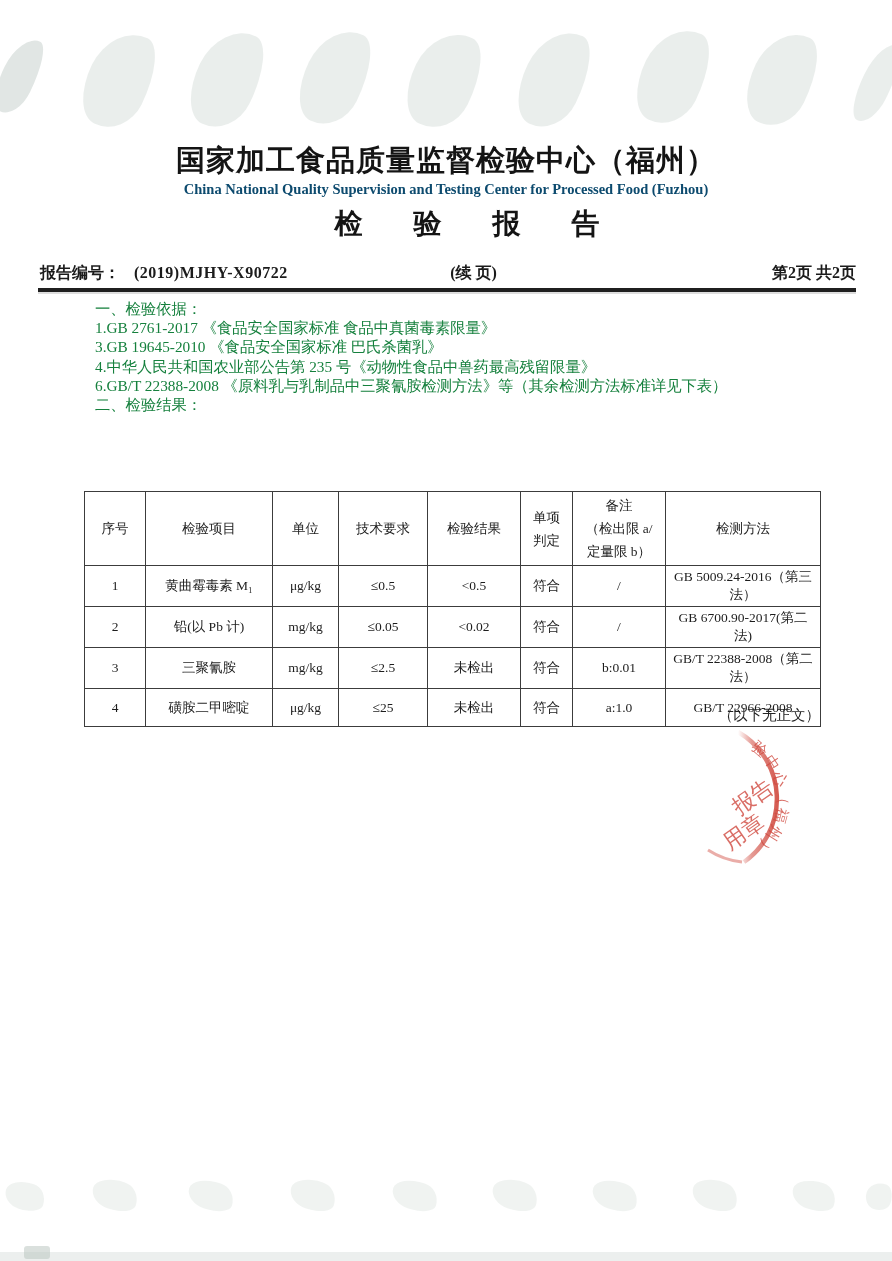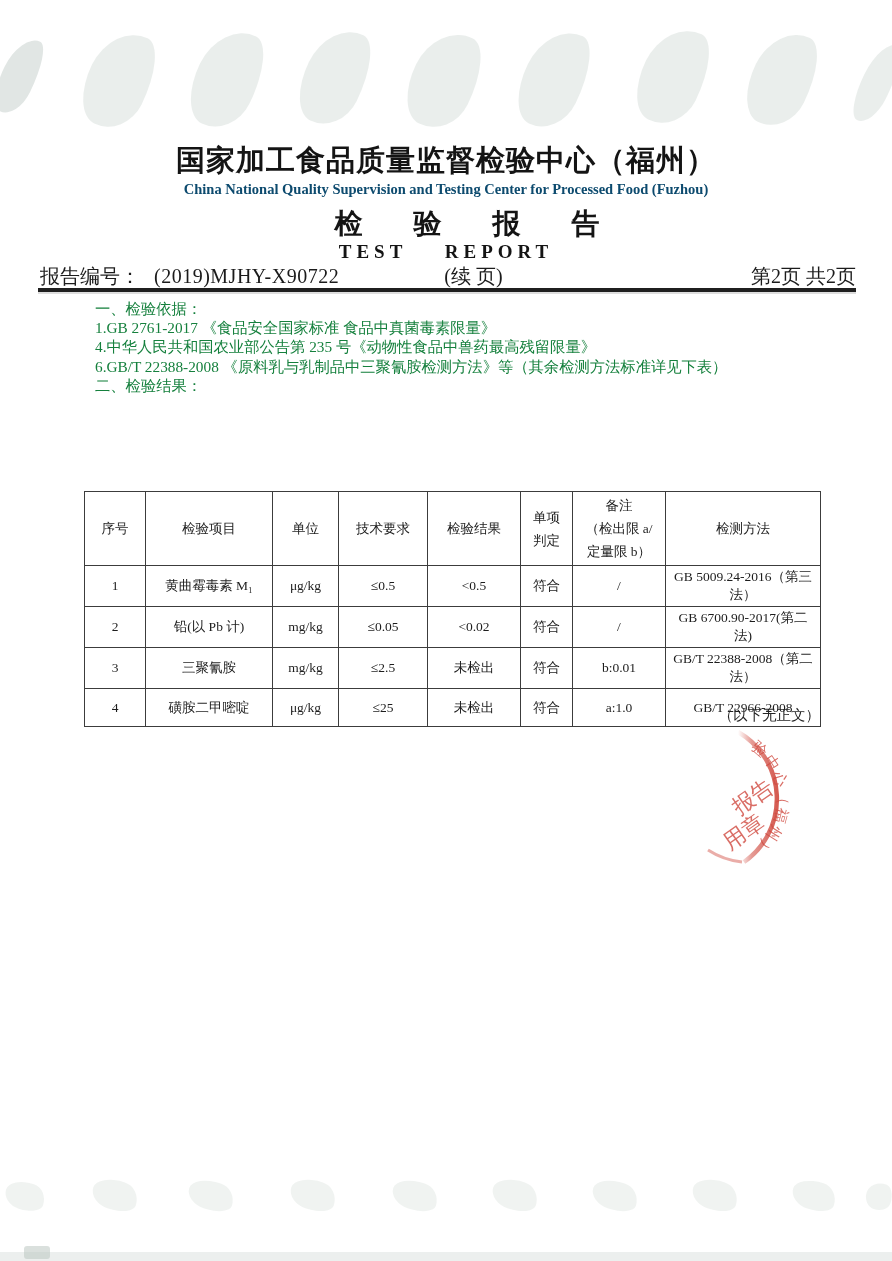--- a/index.html
+++ b/index.html
@@ -24,21 +24,21 @@
 
   .header { position:absolute; top:141px; left:0; width:100%; text-align:center; }
   .title-cn { font-size:29px; font-weight:bold; letter-spacing:1px; color:#141414; }
   .title-en { font-size:14.5px; font-weight:bold; color:#0c4a6e; }
   .report-cn { font-size:28px; font-weight:bold; letter-spacing:22px; text-indent:22px; margin-top:7px; color:#141414;margin-left:42px; }
   .report-en { font-size:19px; font-weight:bold; letter-spacing:5px; word-spacing:28px; margin-top:-2px; color:#141414; }
 
   .meta-row {
     position:absolute; top:263px; left:40px; right:36px;
     display:flex; align-items:flex-start;
-    font-size:20px; color:#1b1b1b;
+    font-size:16px; color:#1b1b1b;font-weight:bold;
   }
   .meta-left  { flex:1.2; text-align:left;  white-space:nowrap; }
   .meta-left .num { margin-left:14px; letter-spacing:0.5px; }
   .meta-center{ flex:1; text-align:center; white-space:nowrap; }
   .meta-right { flex:1; text-align:right;  white-space:nowrap; }
 
   .rule { position:absolute; top:288px; left:38px; width:818px; height:4px; background:#1f1f1f;
           box-shadow:0 2px 0 rgba(120,120,120,0.25); }
 
   .basis {
@@ -95,36 +95,36 @@
 <div class="artifact b" data-interactable="false" style="left:692px;top:1180px;width:46px;height:30px;"></div>
 <div class="artifact b" data-interactable="false" style="left:792px;top:1181px;width:44px;height:29px;"></div>
 <div class="artifact b" data-interactable="false" style="left:866px;top:1183px;width:26px;height:27px;"></div>
 <div class="edge-band" data-interactable="false"></div>
 <div class="edge-blob" data-interactable="false"></div>
 
 <div class="header" data-interactable="false">
   <div class="title-cn" data-interactable="false">国家加工食品质量监督检验中心（福州）</div>
   <div class="title-en" data-interactable="false">China National Quality Supervision and Testing Center for Processed Food (Fuzhou)</div>
   <div class="report-cn" data-interactable="false">检 验 报 告</div>
-  <div class="report-en" data-interactable="false">TEST REPORT</div>
 </div>
 
 <div class="meta-row" data-interactable="false">
   <div class="meta-left" data-interactable="false">
     <span data-interactable="false">报告编号：</span><span class="num" data-interactable="false">(2019)MJHY-X90722</span>
   </div>
   <div class="meta-center" data-interactable="false">(续 页)</div>
   <div class="meta-right" data-interactable="false">第2页  共2页</div>
 </div>
 
 <div class="rule" data-interactable="false"></div>
 
 <div class="basis" data-interactable="false">
   <div data-interactable="false">一、检验依据：</div>
   <div data-interactable="false">1.GB 2761-2017 《食品安全国家标准 食品中真菌毒素限量》</div>
+  <div data-interactable="false">3.GB 19645-2010 《食品安全国家标准 巴氏杀菌乳》</div>
   <div data-interactable="false">4.中华人民共和国农业部公告第 235 号《动物性食品中兽药最高残留限量》</div>
   <div data-interactable="false">6.GB/T 22388-2008 《原料乳与乳制品中三聚氰胺检测方法》等（其余检测方法标准详见下表）</div>
   <div data-interactable="false">二、检验结果：</div>
 </div>
 
 <table class="results" data-interactable="false">
   <colgroup>
     <col style="width:61px">
       <col style="width:127px">
       <col style="width:66px">

